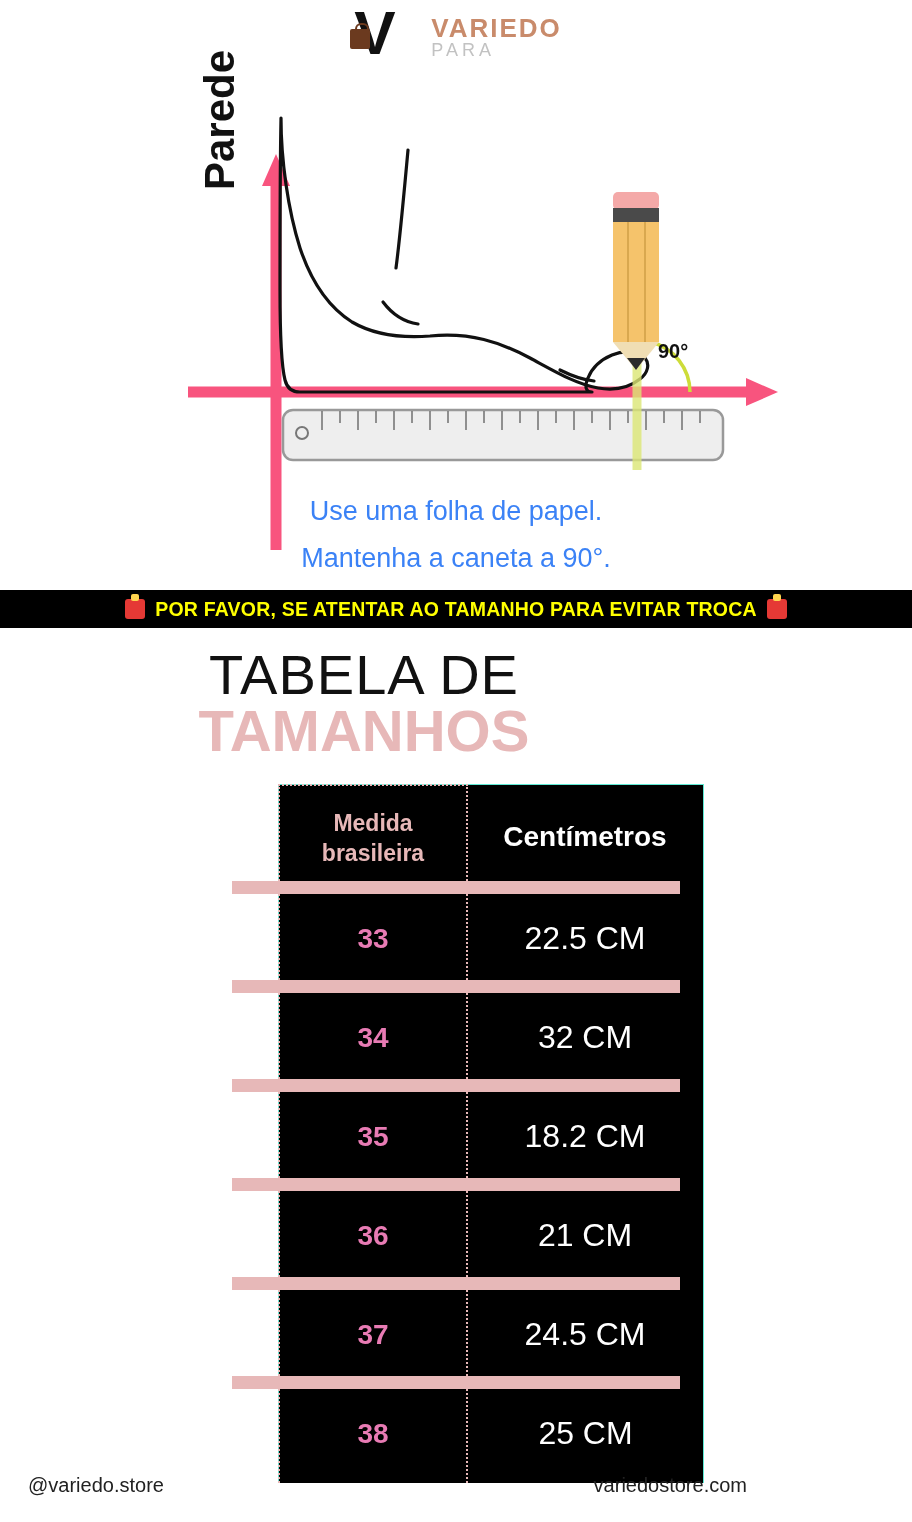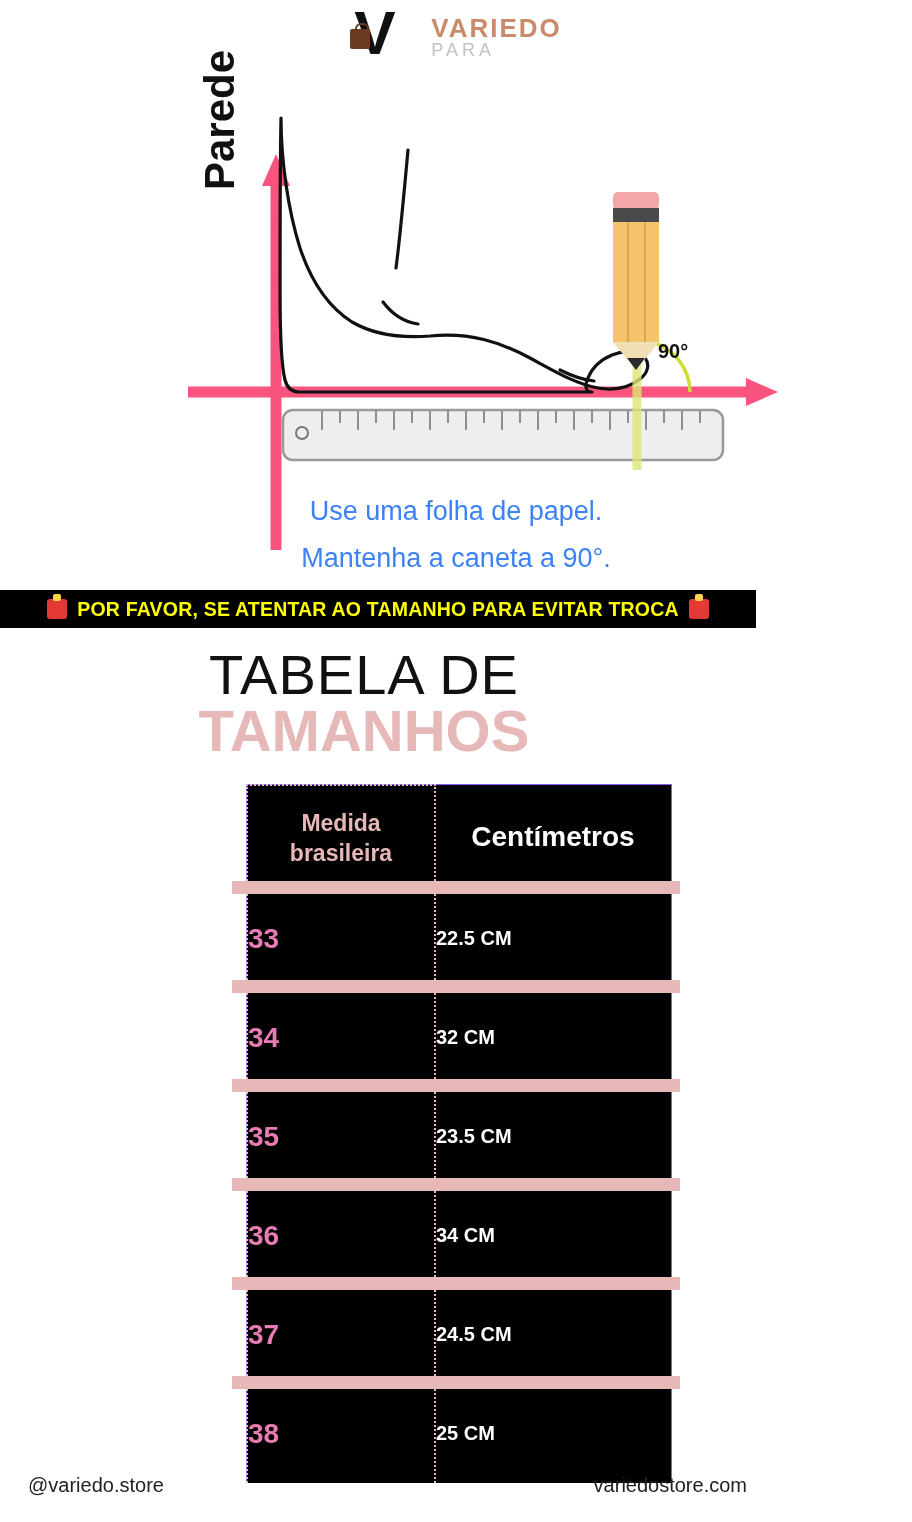--- a/index.html
+++ b/index.html
@@ -126,21 +126,21 @@
     color: #3b82f6;
     font-size: 27px;
     line-height: 47px;
   }
 
   
   .banner {
     position: absolute;
     top: 590px;
     left: 0;
-    width: 756px;
+    width: 912px;
     height: 38px;
     background: #000000;
     display: flex;
     align-items: center;
     justify-content: center;
     gap: 10px;
   }
   .banner-text {
     color: #ffff00;
     font-weight: bold;
@@ -194,22 +194,23 @@
   
   .table-wrap {
     position: absolute;
     top: 784px;
     left: 246px;
     width: 420px;
   }
   .size-table {
     border-collapse: collapse;
     width: 420px;
-    background: #8b5cf6;
+    background: #5eead4;
     table-layout: fixed;
+    margin-left: 32px;
   }
   .size-table td, .size-table th {
     padding: 0;
     margin: 0;
   }
   .col-left {
     width: 186px;
     background: #000000;
     border-left: 2px dotted #e7b8b8;
     border-right: 2px dotted #e7b8b8;
@@ -232,31 +233,31 @@
     border-right: 2px dotted #e7b8b8;
   }
   .head-right {
     color: #ffffff;
     font-size: 28px;
     font-weight: bold;
   }
   .body-row td {
     height: 99px;
     vertical-align: middle;
-    text-align: left;
+    text-align: center;
   }
   .cell-size {
     color: #e87bb4;
     font-size: 28px;
     font-weight: bold;
   }
   .cell-cm {
     color: #ffffff;
-    font-size: 20px;
-    font-weight: bold;
+    font-size: 32px;
+    font-weight: normal;
   }
   .sep {
     position: absolute;
     left: -14px;
     width: 448px;
     height: 13px;
     background: #e7b8b8;
   }
 
   
@@ -400,25 +401,25 @@
     <tr class="body-row">
       <td class="col-left cell-size">33</td>
       <td class="col-right cell-cm">22.5 CM</td>
     </tr>
     <tr class="body-row">
       <td class="col-left cell-size">34</td>
       <td class="col-right cell-cm">32 CM</td>
     </tr>
     <tr class="body-row">
       <td class="col-left cell-size">35</td>
-      <td class="col-right cell-cm">23.5 CM</td>
+      <td class="col-right cell-cm">18.2 CM</td>
     </tr>
     <tr class="body-row">
       <td class="col-left cell-size">36</td>
-      <td class="col-right cell-cm">34 CM</td>
+      <td class="col-right cell-cm">21 CM</td>
     </tr>
     <tr class="body-row">
       <td class="col-left cell-size">37</td>
       <td class="col-right cell-cm">24.5 CM</td>
     </tr>
     <tr class="body-row">
       <td class="col-left cell-size">38</td>
       <td class="col-right cell-cm">25 CM</td>
     </tr>
   </tbody>

